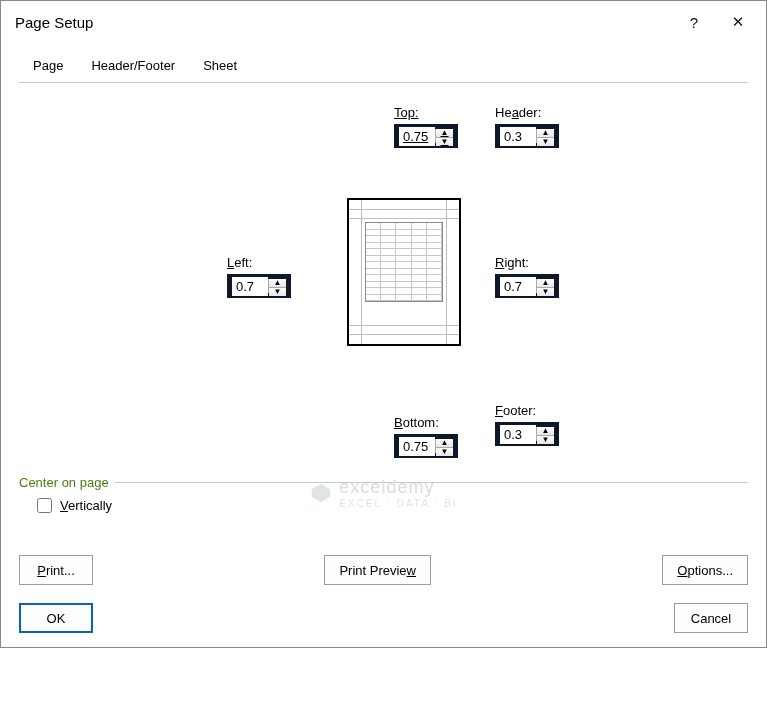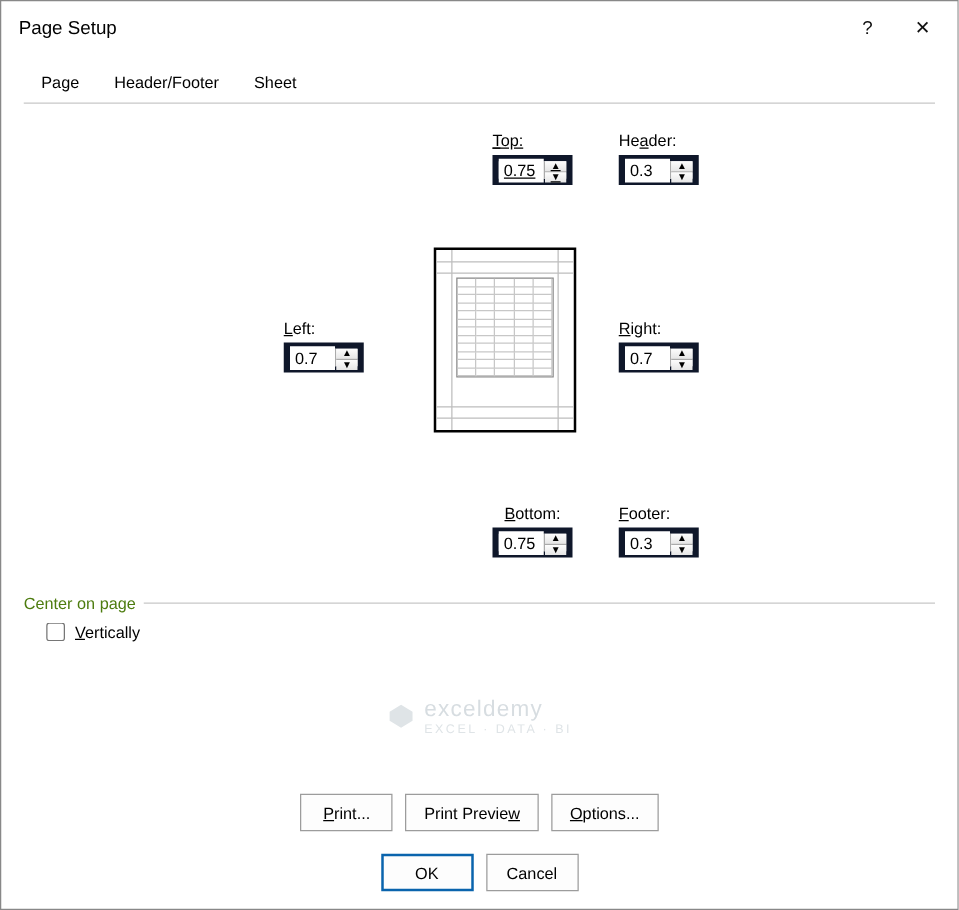--- a/index.html
+++ b/index.html
@@ -7,21 +7,21 @@
     margin: 0;
     font-family: "Segoe UI", Tahoma, sans-serif;
     font-size: 13px;
     background: #fff;
     width: 767px;
     height: 728px;
     overflow: hidden;
   }
   .dialog {
     width: 767px;
-    height: 728px;
+    height: 648px;
     border: 1px solid #888;
     display: flex;
     flex-direction: column;
     background: #fff;
   }
   .titlebar {
     height: 42px;
     display: flex;
     align-items: center;
     padding: 0 6px 0 14px;
@@ -140,21 +140,21 @@
   .legend .rule {
     flex:1; height:1px; background:#c8c8c8; margin-left:6px;
   }
   .check {
     display: flex; align-items: center; gap: 8px;
     margin: 8px 0 4px 18px;
   }
   .check input { width:15px; height:15px; margin:0; }
   
   .btnrow {
-    display: flex; justify-content: center; gap: 10px;
+    display: flex; justify-content: space-between; gap: 10px;
     margin-top: 10px;
   }
   .btn {
     height: 30px;
     padding: 0 14px;
     border: 1px solid #9c9c9c;
     background: #fdfdfd;
     font-size: 13px;
     display: inline-flex; align-items: center; justify-content: center;
     min-width: 74px;
@@ -235,21 +235,21 @@
         <span class="label"><span></span><u class="ak">R</u><span>ight:</span></span>
         <span class="spin">
           <input value="0.7" style="">
           <span class="spin-btns">
               <span class="spin-btn">▲</span>
               <span class="spin-btn">▼</span>
             </span>
         </span>
       </div>
 
-      <div class="field" style="left:375px; top:320px;align-items:center;">
+      <div class="field" style="left:375px; top:332px;">
         <span class="label"><span></span><u class="ak">B</u><span>ottom:</span></span>
         <span class="spin">
           <input value="0.75" style="">
           <span class="spin-btns">
               <span class="spin-btn">▲</span>
               <span class="spin-btn">▼</span>
             </span>
         </span>
       </div>
 

